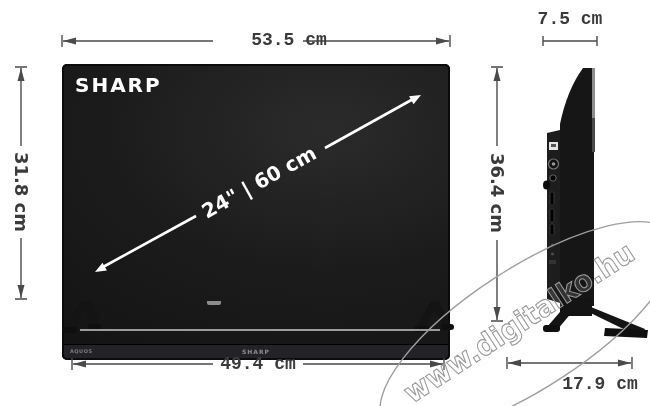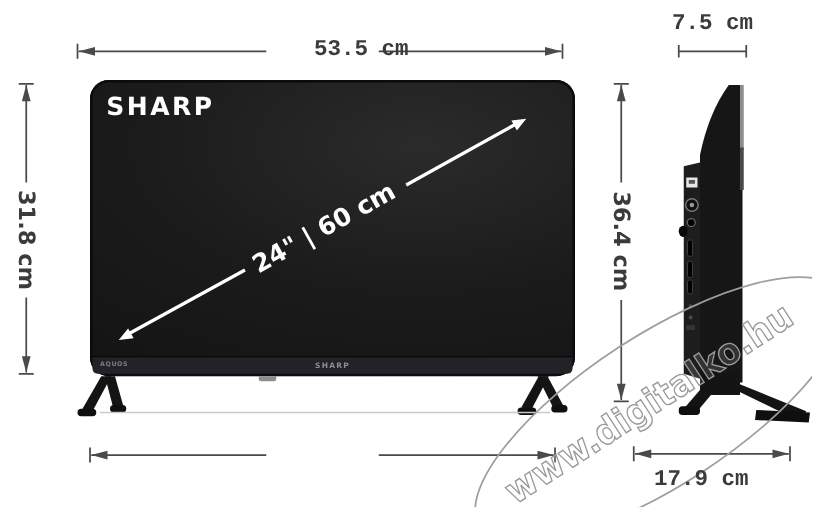--- a/index.html
+++ b/index.html
@@ -1,22 +1,22 @@
 <!DOCTYPE html>
 <html><head>
 <meta charset="utf-8">
 <style>
   html,body{margin:0;padding:0;background:#fff;}
   .stage{position:relative;width:650px;height:406px;background:#ffffff;overflow:hidden;
          font-family:"DejaVu Sans","Liberation Sans",sans-serif;}
   svg{position:absolute;left:0;top:0;}
   
-  .tv-front{position:absolute;left:62px;top:64px;width:388px;height:237px;
+  .tv-front{position:absolute;left:62px;top:64px;width:388px;height:296px;
     background:radial-gradient(130% 110% at 68% 22%, #2b2b2c 0%, #1b1b1c 45%, #111112 100%);
-    border-radius:15px;box-shadow:inset 0 0 0 2px #0b0b0c, inset 0 1px 0 rgba(255,255,255,.06);margin-left:10px;}
+    border-radius:5px;box-shadow:inset 0 0 0 2px #0b0b0c, inset 0 1px 0 rgba(255,255,255,.06);}
   .screen-logo{position:absolute;left:13px;top:9px;color:#fff;font-weight:bold;
     font-size:20px;letter-spacing:2px;}
   .bezel-bar{position:absolute;left:2px;right:2px;bottom:2px;height:13px;
     background:#232327;border-top:1px solid #000;border-radius:0 0 4px 4px;}
   .bezel-submark{position:absolute;left:6px;top:3px;font-size:5px;color:#7d7d82;
     letter-spacing:.5px;font-weight:bold;}
   .bezel-logo{position:absolute;left:50%;top:3px;transform:translateX(-50%);
     font-size:6px;color:#8e8e92;letter-spacing:1px;font-weight:bold;}
   .nub{position:absolute;left:207px;top:301px;width:14px;height:4px;background:#8d8d8d;
     border-radius:0 0 2px 2px;}
@@ -126,18 +126,19 @@
     </g>
 
     <g>
       <ellipse cx="528" cy="328" rx="172" ry="60" fill="none" stroke="#9e9e9e" stroke-width="1.4" transform="rotate(-33 528 328)"></ellipse>
       <text transform="translate(412,404) rotate(-33)" font-size="29" font-weight="bold" textLength="268" lengthAdjust="spacingAndGlyphs" fill="rgba(255,255,255,0.12)" stroke="#999999" stroke-width="1.1">www.digitalko.hu</text>
     </g>
   </svg>
 
   <div class="dim center" style="left:258px;top:40px;margin-left:31px;">53.5 cm</div>
   <div class="dim vert" style="left:21px;top:192px;">31.8 cm</div>
+  <div class="dim center" style="left:258px;top:364px;">49.4 cm</div>
   <div class="dim center" style="left:570px;top:19px;">7.5 cm</div>
   <div class="dim vert" style="left:497px;top:193px;">36.4 cm</div>
-  <div class="dim center" style="left:561px;top:384px;">17.9 cm</div>
+  <div class="dim center" style="left:600px;top:384px;">17.9 cm</div>
   <div class="diag-label">24" | 60 cm</div>
 
 </div>
 
 </body></html>

